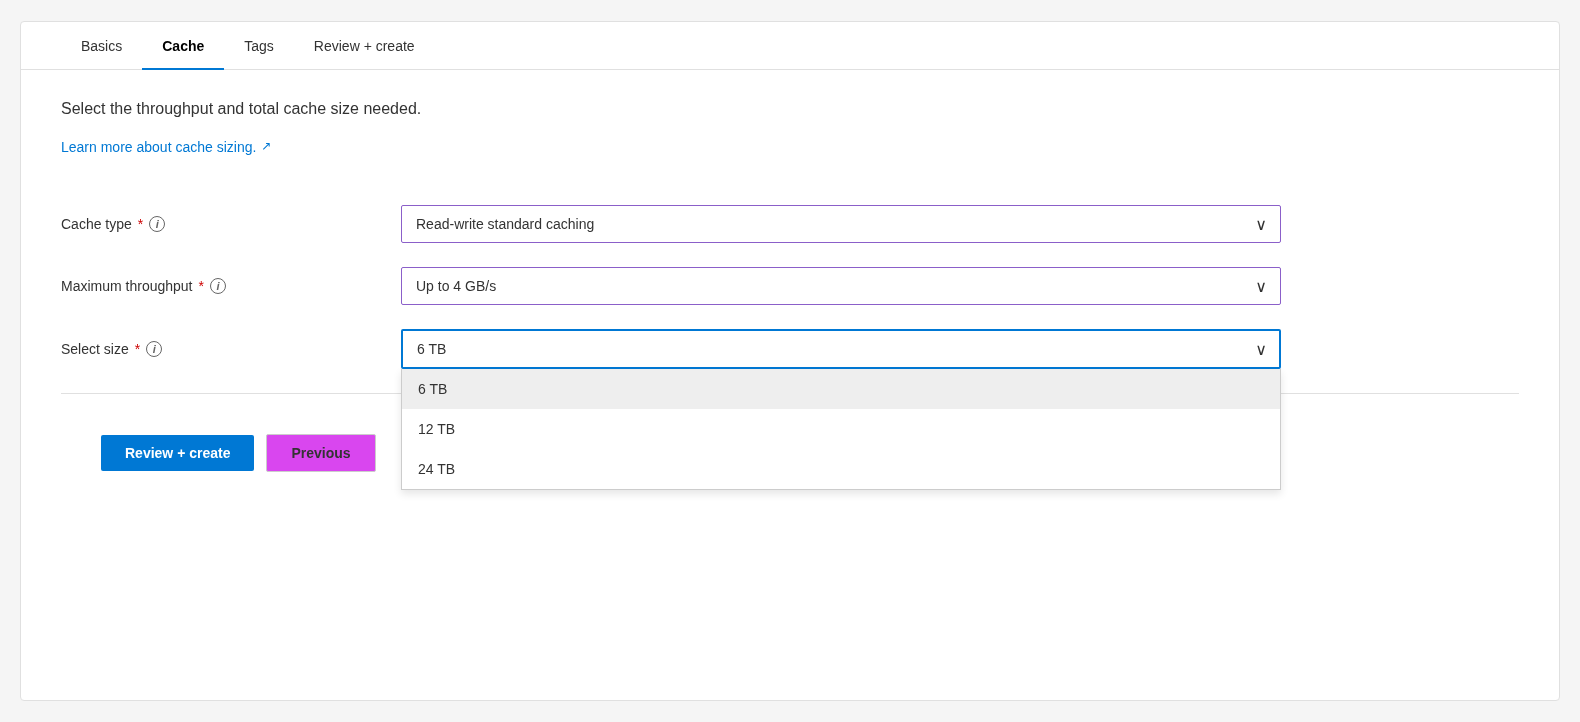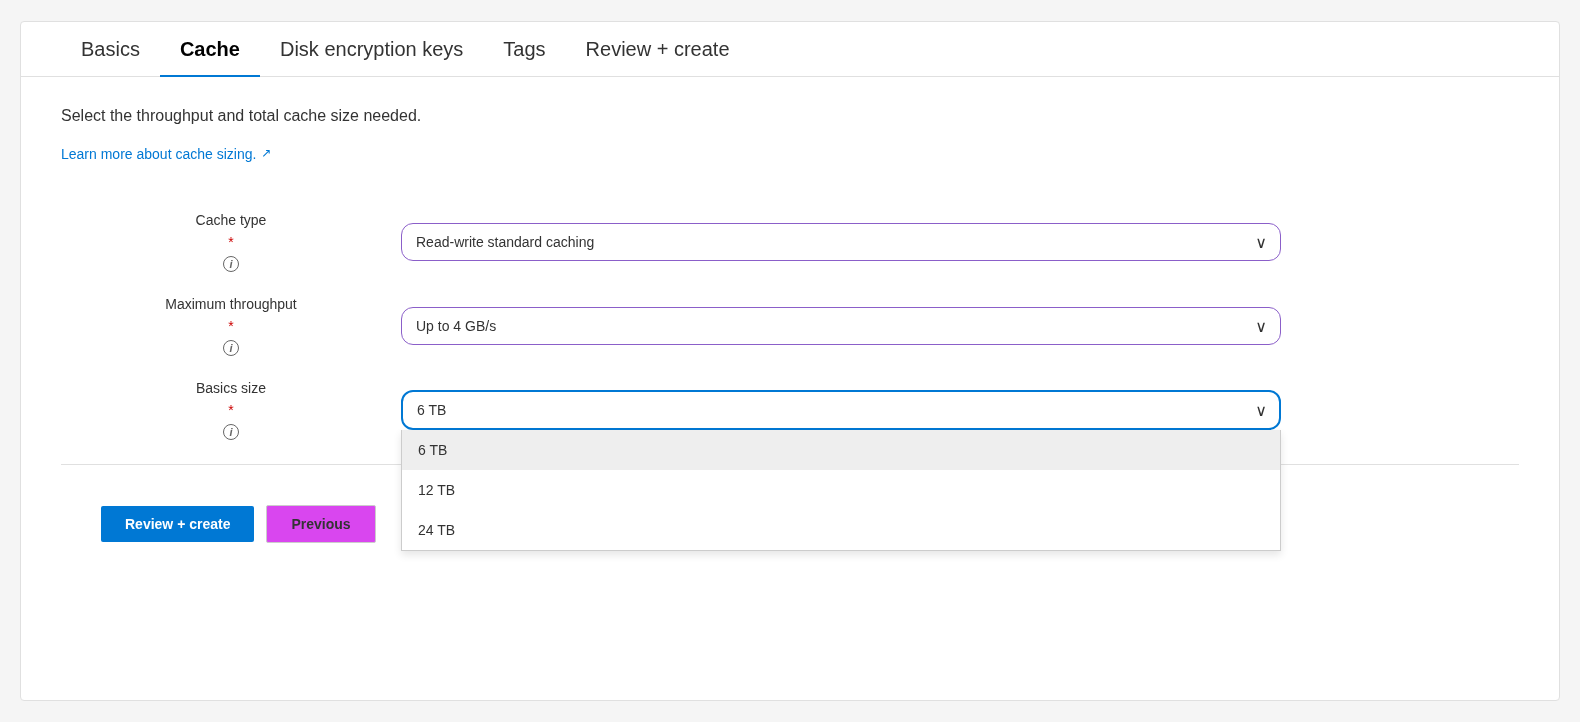--- a/index.html
+++ b/index.html
@@ -32,21 +32,21 @@
     .tabs {
       display: flex;
       align-items: flex-end;
       padding: 0 40px;
       border-bottom: 1px solid #e0e0e0;
       gap: 0;
     }
 
     .tab {
       padding: 16px 20px 14px 20px;
-      font-size: 20px;
+      font-size: 14px;
       color: #333;
       cursor: pointer;
       position: relative;
       white-space: nowrap;
       border-bottom: 2px solid transparent;
       margin-bottom: -1px;
     }
 
     .tab.active {
       font-weight: 700;
@@ -92,21 +92,20 @@
     }
 
     .form-label {
       width: 340px;
       font-size: 14px;
       color: #333;
       display: flex;
       align-items: center;
       gap: 6px;
       flex-shrink: 0;
-      flex-direction: column;
     }
 
     .required-star {
       color: #c00;
       font-size: 14px;
     }
 
     .info-icon {
       display: inline-flex;
       align-items: center;
@@ -123,21 +122,21 @@
     }
 
     .form-control-wrapper {
       flex: 1;
       max-width: 880px;
     }
 
     .dropdown {
       width: 100%;
       border: 1.5px solid #8b5fc9;
-      border-radius: 12px;
+      border-radius: 2px;
       padding: 10px 40px 10px 14px;
       font-size: 14px;
       color: #333;
       background: #fff;
       appearance: none;
       -webkit-appearance: none;
       cursor: pointer;
       position: relative;
     }
 
@@ -232,23 +231,20 @@
 <div class="window">
 
   <div class="tabs">
     <div class="tab">
       <span>Basics</span>
     </div>
     <div class="tab active">
       <span>Cache</span>
     </div>
     <div class="tab">
-      <span>Disk encryption keys</span>
-    </div>
-    <div class="tab">
       <span>Tags</span>
     </div>
     <div class="tab">
       <span>Review + create</span>
     </div>
   </div>
 
   <div class="content">
     <p class="description">Select the throughput and total cache size needed.</p>
 
@@ -287,21 +283,21 @@
             <div class="dropdown">
               <span>Up to 4 GB/s</span>
             </div>
             <span class="chevron">∨</span>
           </div>
         </div>
       </div>
 
       <div class="form-row cache-size-row">
         <div class="form-label">
-          <span>Basics size</span>
+          <span>Select size</span>
           <span class="required-star">*</span>
           <span class="info-icon">i</span>
         </div>
         <div class="form-control-wrapper" style="position:relative;">
           <div class="dropdown-wrapper">
             <div class="dropdown dropdown-open">
               <span>6 TB</span>
             </div>
             <span class="chevron">∨</span>
           </div>

